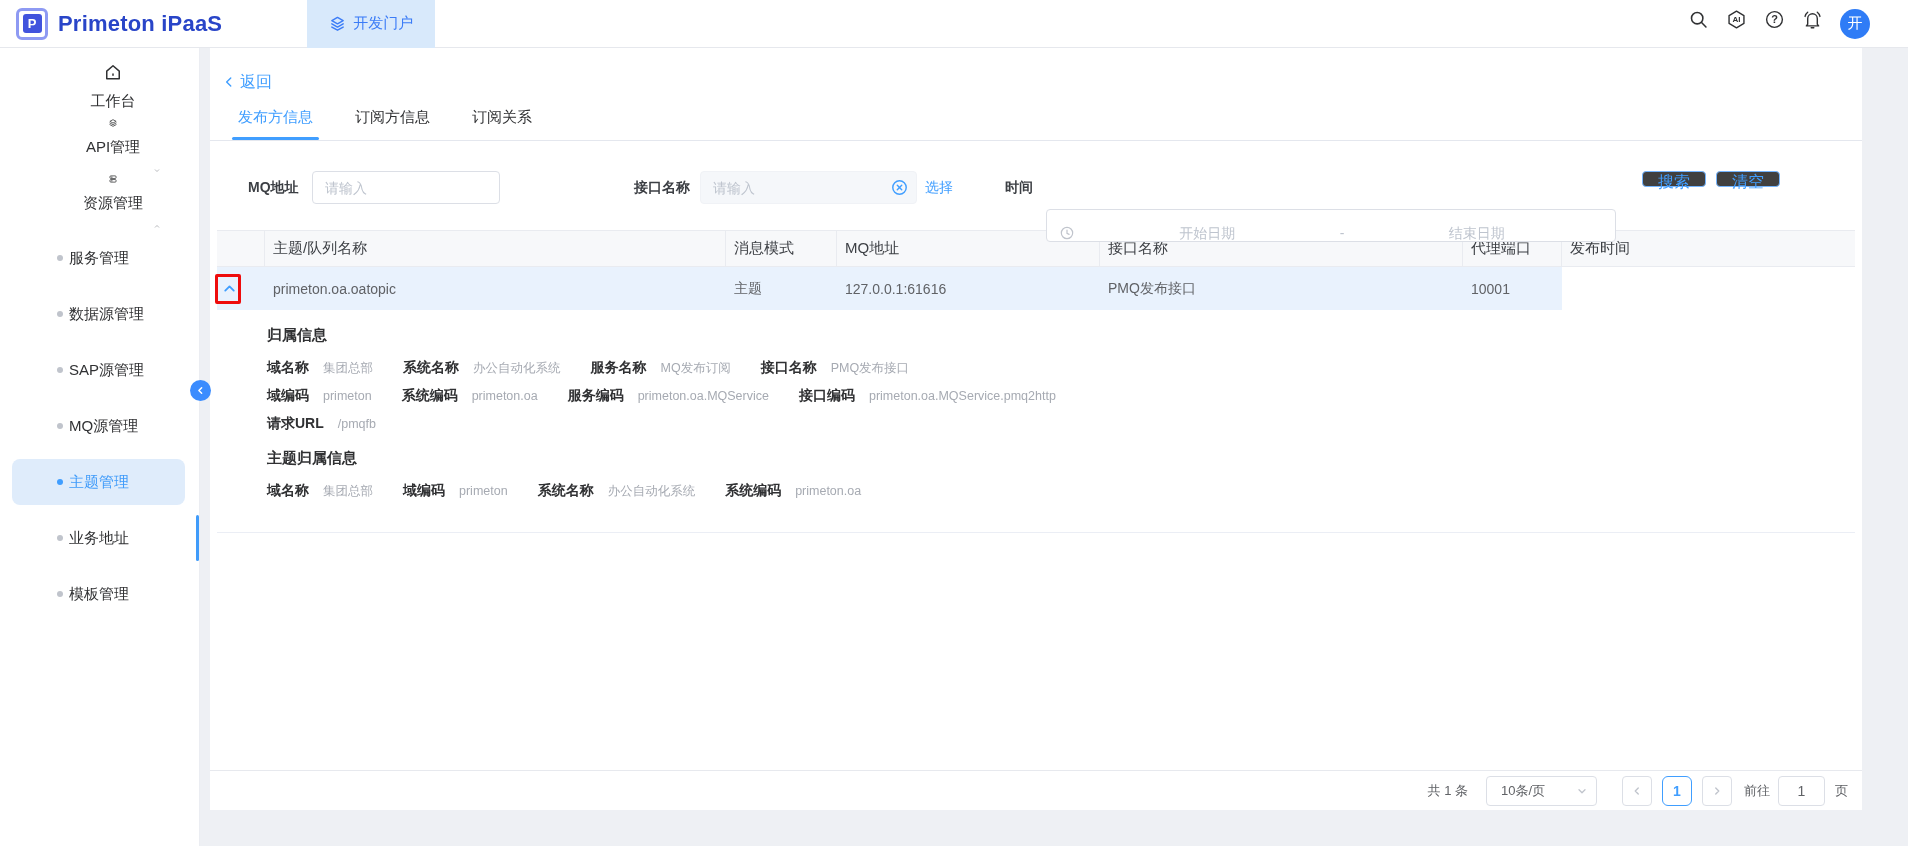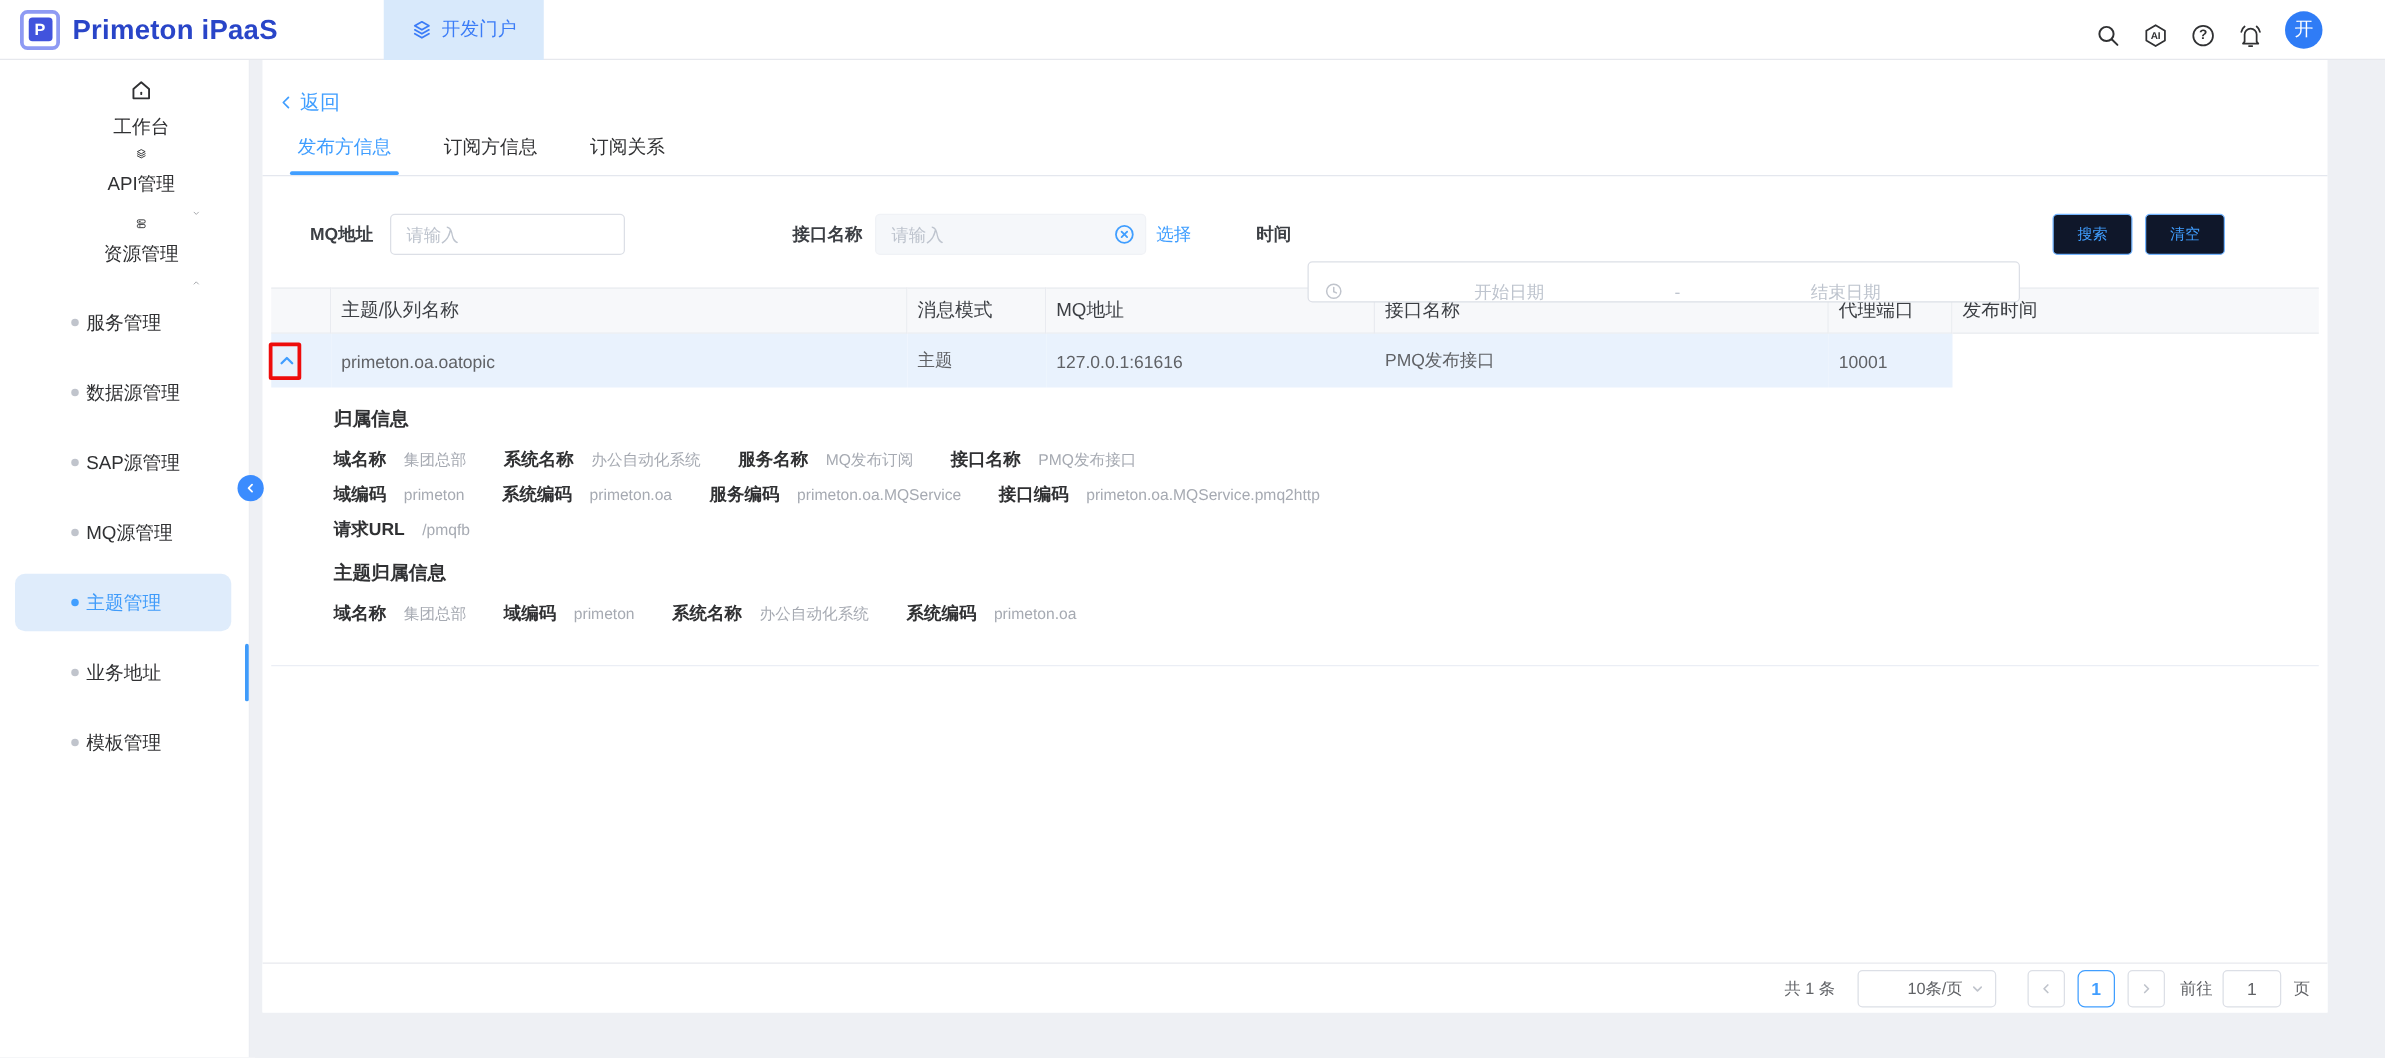--- a/index.html
+++ b/index.html
@@ -7,21 +7,21 @@
   .page { position:relative; width:1908px; height:846px; }
 
   
   .topbar { position:absolute; left:0; top:0; width:1908px; height:48px; background:#fff; border-bottom:1px solid #e6e8ed; display:flex; align-items:center; z-index:10; }
   .logo-wrap { display:flex; align-items:center; margin-left:16px; gap:10px; }
   .logo-icon { width:32px; height:32px; border:3px solid #8e9af3; border-radius:6px; background:#fff; display:flex; align-items:center; justify-content:center; }
   .logo-inner { width:19px; height:19px; background:#4153dd; border-radius:3px; color:#fff; font-size:13px; font-weight:bold; display:flex; align-items:center; justify-content:center; }
   .logo-text { color:#2945c8; font-size:22px; font-weight:bold; letter-spacing:.2px; }
   .portal-tab { margin-left:85px; height:48px; padding:0 22px; background:#d8e9fb; display:flex; align-items:center; gap:7px; color:#3b7cf7; font-size:15px; cursor:pointer; }
   .portal-tab svg { width:17px; height:17px; }
-  .topbar-right { margin-left:auto; display:flex; align-items:flex-end; gap:17px; margin-right:50px; color:#303133; }
+  .topbar-right { margin-left:auto; display:flex; align-items:flex-start; gap:17px; margin-right:38px; color:#303133; }
   .tb-icon { width:21px; height:21px; display:inline-flex; position:relative; cursor:pointer; }
   .tb-icon svg { width:21px; height:21px; }
   .icon-overlay { position:absolute; inset:0; display:flex; align-items:center; justify-content:center; font-weight:bold; }
   .ai-overlay { font-size:8px; }
   .help-overlay { font-size:11px; }
   .avatar { width:30px; height:30px; border-radius:50%; background:#2f7cf6; color:#fff; font-size:15px; display:flex; align-items:center; justify-content:center; cursor:pointer; }
 
   
   .sidebar { position:absolute; left:0; top:48px; width:200px; height:798px; background:#fff; border-right:1px solid #ebedf2; padding-top:14px; }
   .nav-item { height:56px; display:flex; align-items:center; padding-left:27px; gap:10px; font-size:15px; color:#303133; cursor:pointer;flex-direction:column; }
@@ -53,21 +53,21 @@
   .iface-wrap { position:absolute; left:490px; width:217px; height:33px; }
   .input-iface { left:0; width:217px; background:#f5f7fa; border:1px solid #f0f2f6; padding-right:34px; }
   .clear-icon { position:absolute; right:8px; top:7px; width:19px; height:19px; color:#409eff; cursor:pointer; background:#f5f7fa; }
   .clear-icon svg { width:19px; height:19px; }
   .select-link { position:absolute; left:715px; line-height:33px; color:#409eff; cursor:pointer; }
   .lab-mq { left:38px; } .lab-iface { left:424px; } .lab-time { left:795px; }
   .date-range { position:absolute; left:836px; width:570px; height:33px; border:1px solid #dcdfe6; border-radius:4px; display:flex; align-items:flex-end; padding:0 12px; gap:6px; background:#fff;margin-top:38px; }
   .date-range svg { width:16px; height:16px; color:#c0c4cc; flex:0 0 auto; }
   .date-input { flex:1; border:none; outline:none; text-align:center; font-size:14px; color:#606266; font-family:inherit; background:transparent; }
   .range-sep { color:#bec4ce; }
-  .btn { position:absolute; width:64px; height:33px; border:1px solid #74b5ff; background:#0f172a; color:#409eff; font-size:12px; border-radius:4px; cursor:pointer; font-family:inherit; }
+  .btn { position:absolute; width:64px; height:16px; border:1px solid #74b5ff; background:#404040; color:#409eff; font-size:16px; border-radius:4px; cursor:pointer; font-family:inherit; }
   .btn-search { left:1432px; } .btn-clear { left:1506px; }
 
   
   .table-wrap { margin:26px 7px 0 7px; }
   .tgrid { display:grid; grid-template-columns:48px 461px 111px 263px 363px 99px 1fr; }
   .th { height:37px; background:#f7f8fa; border-top:1px solid #e9ebf0; border-bottom:1px solid #e9ebf0; display:flex; align-items:center; padding-left:8px; font-size:15px; color:#3c3f44; font-weight:500; border-right:1px solid #e9ebf0; }
   .th.last { border-right:none; }
   .td { height:43px; background:#e9f2fd; display:flex; align-items:center; padding-left:8px; font-size:14px; color:#606266; }
   .expander-cell { position:relative; justify-content:flex-start; padding-left:0; }
   .expander-cell .chev { position:absolute; left:4px; top:13px; width:17px; height:17px; color:#409eff; cursor:pointer; }
@@ -78,21 +78,21 @@
   .detail-title { font-size:15px; font-weight:bold; color:#303133; margin-bottom:14px; }
   .kv-row { margin-bottom:10px; display:flex; flex-wrap:wrap; align-items:baseline; }
   .kv { margin-right:30px; display:inline-flex; align-items:baseline; }
   .kv .k { font-weight:bold; color:#303133; font-size:14px; margin-right:14px; }
   .kv .v { color:#a6aab2; font-size:12.5px; }
   .detail-title.second { margin-top:16px; }
 
   
   .footer { position:absolute; left:0; right:0; bottom:0; height:40px; border-top:1px solid #e7e9ee; display:flex; align-items:center; justify-content:flex-end; padding-right:14px; font-size:13px; color:#606266; background:#fff; }
   .pg-total { margin-right:18px; }
-  .pg-select { width:111px; height:30px; border:1px solid #dcdfe6; border-radius:4px; display:flex; align-items:center; padding:0 8px 0 14px; gap:6px; cursor:pointer; background:#fff; margin-right:25px;text-align:right; }
+  .pg-select { width:111px; height:30px; border:1px solid #dcdfe6; border-radius:4px; display:flex; align-items:center; padding:0 8px 0 14px; gap:6px; cursor:pointer; background:#fff; margin-right:25px; }
   .pg-select span { flex:1; }
   .pg-select svg { width:12px; height:12px; color:#c0c4cc; }
   .pg-btn { width:30px; height:30px; border:1px solid #dcdfe6; border-radius:4px; background:#fff; display:flex; align-items:center; justify-content:center; color:#c0c4cc; cursor:pointer; }
   .pg-btn svg { width:12px; height:12px; }
   .pg-page { width:30px; height:30px; border:1px solid #409eff; border-radius:6px; color:#409eff; font-weight:600; font-size:14px; display:flex; align-items:center; justify-content:center; background:#fff; cursor:pointer; margin:0 10px; }
   .pg-prev { margin-right:0; } .pg-next { margin-right:12px; }
   .pg-goto-label { margin-right:8px; }
   .pg-goto-input { width:47px; height:30px; border:1px solid #dcdfe6; border-radius:4px; text-align:center; font-size:14px; color:#606266; outline:none; font-family:inherit; margin-right:10px; }
 </style>
 </head>

